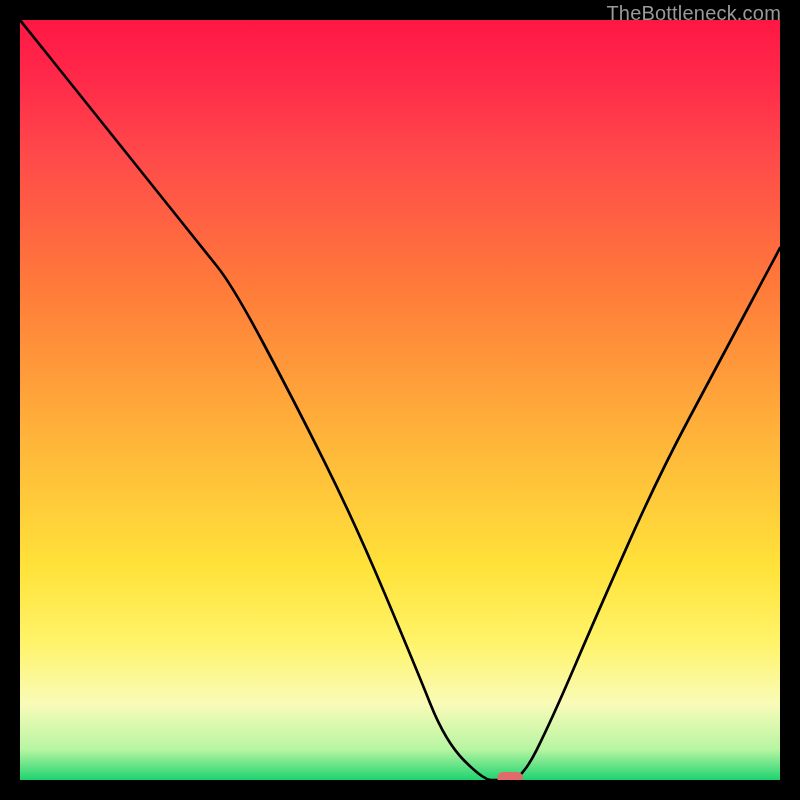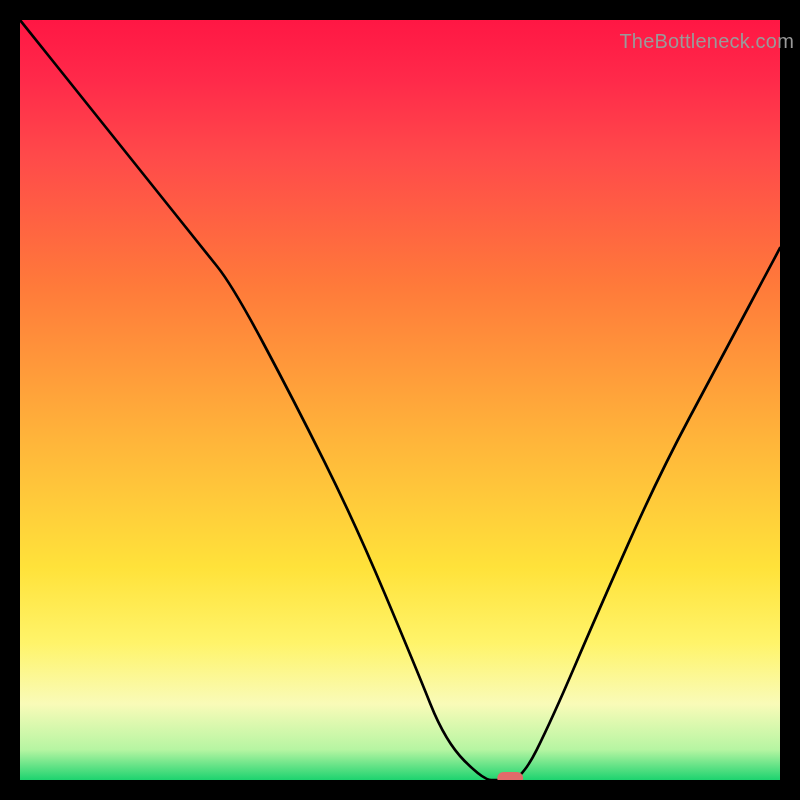--- a/index.html
+++ b/index.html
@@ -32,26 +32,25 @@
       #ffe23a 72%,
       #fff46a 82%,
       #f9fbb8 90%,
       #b6f5a2 96%,
       #1dd36f 100%
     );
   }
   .watermark {
     position: absolute;
     top: 2px;
-    right: 6px;
+    right: 19px;
     font: 20px Arial, Helvetica, sans-serif;
     color: #9a9a9a;
     letter-spacing: 0.2px;
     user-select: none;
-    margin-top: 28px;
   }
   svg.curve {
     position: absolute;
     left: 20px;
     top: 20px;
     width: 760px;
     height: 760px;
     pointer-events: none;
   }
   .marker {

